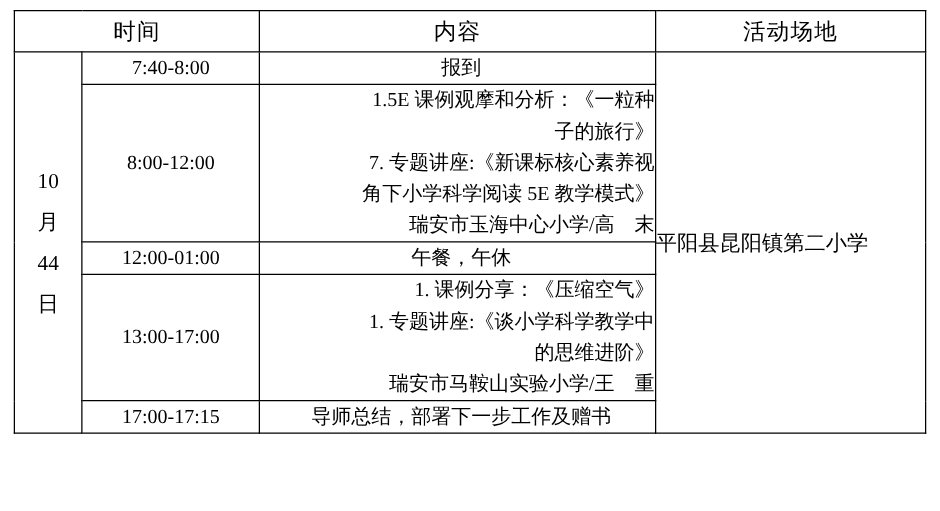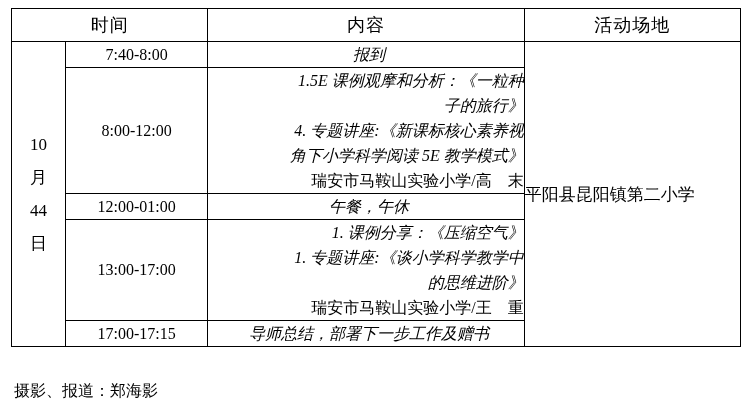--- a/index.html
+++ b/index.html
@@ -62,21 +62,21 @@
   .content-cell {
     text-align: right;
     font-size: 16px;
     padding: 4px 6px 5px 8px;
     line-height: 25px;
   }
   .content-cell.center {
     text-align: center;
     padding-left: 6px;
   }
-  .content-cell .ln { display: block; white-space: nowrap; font-style: italic; }
+  .content-cell .ln { display: block; white-space: nowrap; }
   .content-cell .presenter {
     display: block;
     padding-left: 22px;
     white-space: nowrap;
   }
   .venue-cell {
     font-size: 17px;
     padding: 4px;
   }
   .row-report {
@@ -124,23 +124,23 @@
           <span class="ln">报到</span>
         </td>
         <td class="venue-cell" rowspan="5">平阳县昆阳镇第二小学</td>
       </tr>
 
       <tr>
         <td class="time-cell">8:00-12:00</td>
         <td class="content-cell">
           <span class="ln">1.5E 课例观摩和分析：《一粒种</span>
           <span class="ln">子的旅行》</span>
-          <span class="ln">4. 专题讲座:《新课标核心素养视</span>
+          <span class="ln">7. 专题讲座:《新课标核心素养视</span>
           <span class="ln">角下小学科学阅读 5E 教学模式》</span>
-          <span class="presenter">瑞安市马鞍山实验小学/高　末</span>
+          <span class="presenter">瑞安市玉海中心小学/高　末</span>
         </td>
       </tr>
 
       <tr class="row-lunch">
         <td class="time-cell">12:00-01:00</td>
         <td class="content-cell center">
           <span class="ln">午餐，午休</span>
         </td>
       </tr>
 
@@ -156,15 +156,14 @@
 
       <tr class="row-summary">
         <td class="time-cell">17:00-17:15</td>
         <td class="content-cell center">
           <span class="ln">导师总结，部署下一步工作及赠书</span>
         </td>
       </tr>
     </tbody>
   </table>
 
-  <div class="footer-note">摄影、报道：郑海影</div>
 
 </div>
 
 </body></html>

